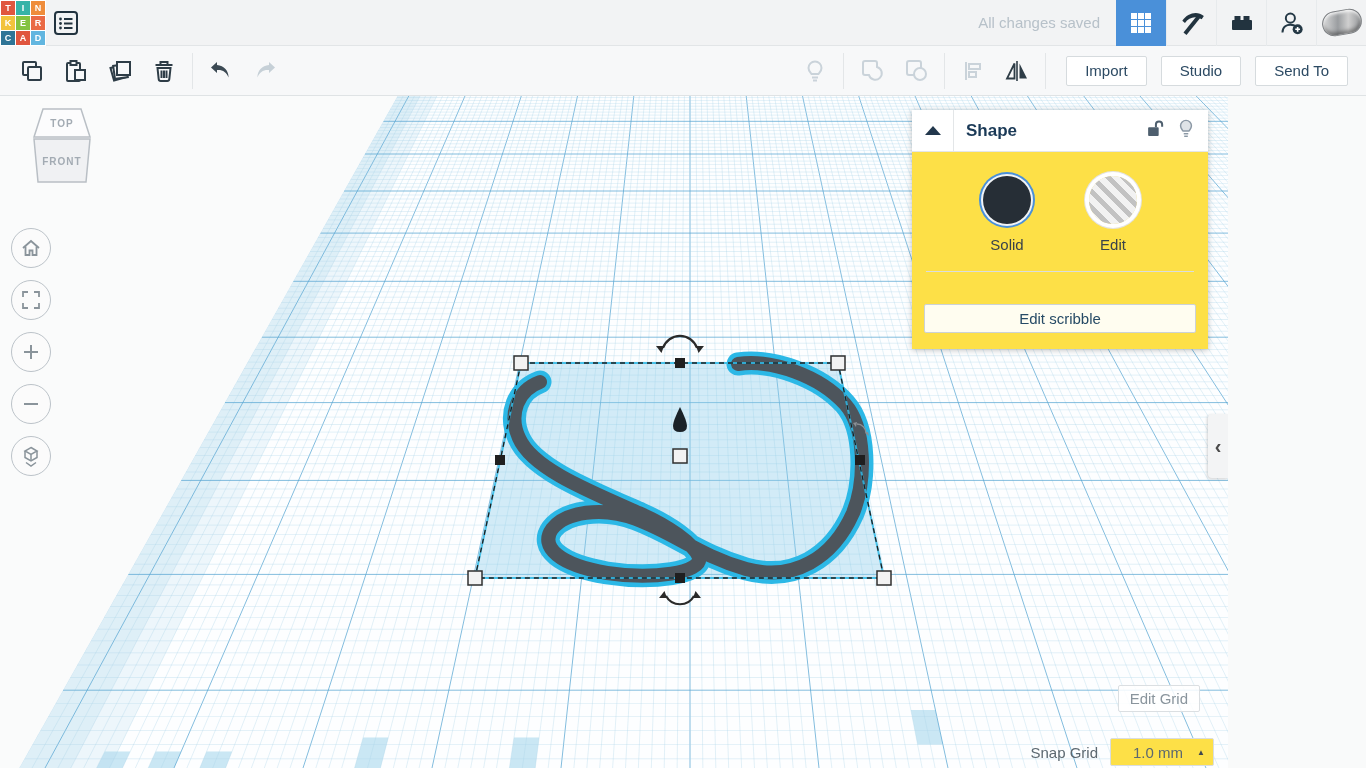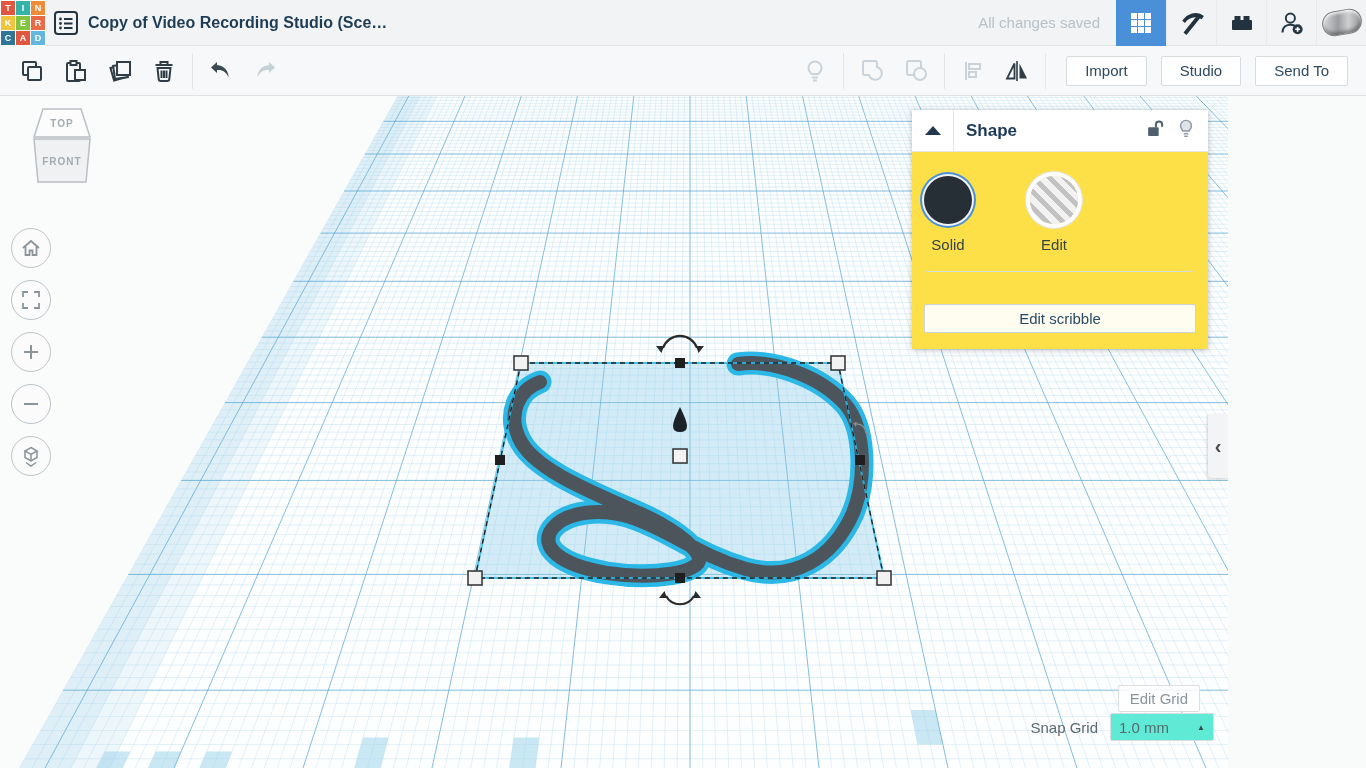--- a/index.html
+++ b/index.html
@@ -58,21 +58,21 @@
            box-shadow:0 1px 6px rgba(0,0,0,.25); }
   .panel-hdr { height:42px; background:#fff; border-bottom:1px solid #e3e6e8;
                display:flex; align-items:center; }
   .collapse-cell { width:42px; height:42px; border-right:1px solid #e3e6e8;
                    display:flex; align-items:center; justify-content:center; cursor:pointer; }
   .tri-up { width:0; height:0; border-left:8px solid transparent; border-right:8px solid transparent;
             border-bottom:9px solid #22374c; }
   .panel-title { flex:1; padding-left:12px; font-size:17px; font-weight:bold; color:#1b3a57; }
   .panel-hdr-icons { display:flex; align-items:center; gap:10px; padding-right:12px; }
   .panel-body { padding:16px 12px 16px; }
-  .swatches { display:flex; gap:58px; margin-top:4px; }
+  .swatches { display:flex; justify-content:center; gap:58px; margin-top:4px; }
   .swatch { text-align:center; cursor:pointer; }
   .sw-circle { width:48px; height:48px; border-radius:50%; margin:4px auto 0; }
   .sw-solid { background:#262e36; box-shadow:0 0 0 2px #f2f4f5, 0 0 0 4px #4a90d9; }
   .sw-hole  { background:repeating-linear-gradient(45deg,#c2c2c2 0 5px,#f2f2f2 5px 11px);
               box-shadow:0 0 0 4px #ffffff, 0 0 0 5px #e3e3e3; }
   .sw-label { margin-top:12px; font-size:15px; color:#39424a; }
   .panel-div { border-top:1px solid #d9dde0; margin:18px 2px 16px; }
   .height-row { display:flex; align-items:center; }
   .height-label { font-size:15px; color:#39424a; width:72px; }
   .slider { position:relative; width:110px; height:22px; cursor:pointer; }
@@ -86,23 +86,23 @@
   
   .edge-tab { position:absolute; right:0; top:318px; width:20px; height:64px;
               background:#f3f4f5; border-radius:4px 0 0 4px; box-shadow:-1px 1px 3px rgba(0,0,0,.18);
               display:flex; align-items:center; justify-content:center;
               font-size:20px; font-weight:bold; color:#4c4c4c; cursor:pointer; }
 
   
   .editgrid-btn { position:absolute; right:28px; top:589px; height:27px; padding:0 11px;
                   background:rgba(255,255,255,.85); border:1px solid #dbdfe2; border-radius:2px;
                   font-size:15px; color:#8a959d; display:flex; align-items:center; cursor:pointer; }
-  .snap-row { position:absolute; right:14px; top:617px; display:flex; align-items:center; }
+  .snap-row { position:absolute; right:14px; top:642px; display:flex; align-items:center;text-align:center; }
   .snap-label { font-size:15px; color:#5c6870; margin-right:12px; }
-  .snap-select { width:104px; height:28px; background:#5eead4; border:1px solid #d9dde0; border-radius:2px;
+  .snap-select { width:104px; height:28px; background:#fde047; border:1px solid #d9dde0; border-radius:2px;
                  display:flex; align-items:center; font-size:15px; color:#5c6870;
                  padding:0 8px; cursor:pointer; }
   .snap-select .val { flex:1; }
   .snap-caret { font-size:8px; color:#3f4850; }
 
   .ink { stroke:#2e3d47; }
   .dis { stroke:#cad3da; }
   .gray { stroke:#8a949b; }
 </style>
 </head>
@@ -126,21 +126,20 @@
       <svg width="26" height="26" viewBox="0 0 26 26">
         <rect x="2" y="2" width="22" height="22" rx="3" fill="none" stroke="#22333f" stroke-width="2"></rect>
         <circle cx="7.5" cy="9" r="1.4" fill="#22333f"></circle>
           <line x1="11" y1="9" x2="19.5" y2="9" stroke="#22333f" stroke-width="2"></line>
         <circle cx="7.5" cy="13.5" r="1.4" fill="#22333f"></circle>
           <line x1="11" y1="13.5" x2="19.5" y2="13.5" stroke="#22333f" stroke-width="2"></line>
         <circle cx="7.5" cy="18" r="1.4" fill="#22333f"></circle>
           <line x1="11" y1="18" x2="19.5" y2="18" stroke="#22333f" stroke-width="2"></line>
       </svg>
     </div>
-    <div class="doc-title">Copy of Video Recording Studio (Sce…</div>
 
     <div class="hdr-right">
       <div class="saved">All changes saved</div>
       <div class="hdr-cell active">
         <svg width="24" height="24" viewBox="0 0 24 24">
           <g fill="#fff">
             <rect x="2" y="2" width="6" height="6"></rect>
               <rect x="9" y="2" width="6" height="6"></rect>
               <rect x="16" y="2" width="6" height="6"></rect>
             <rect x="2" y="9" width="6" height="6"></rect>

